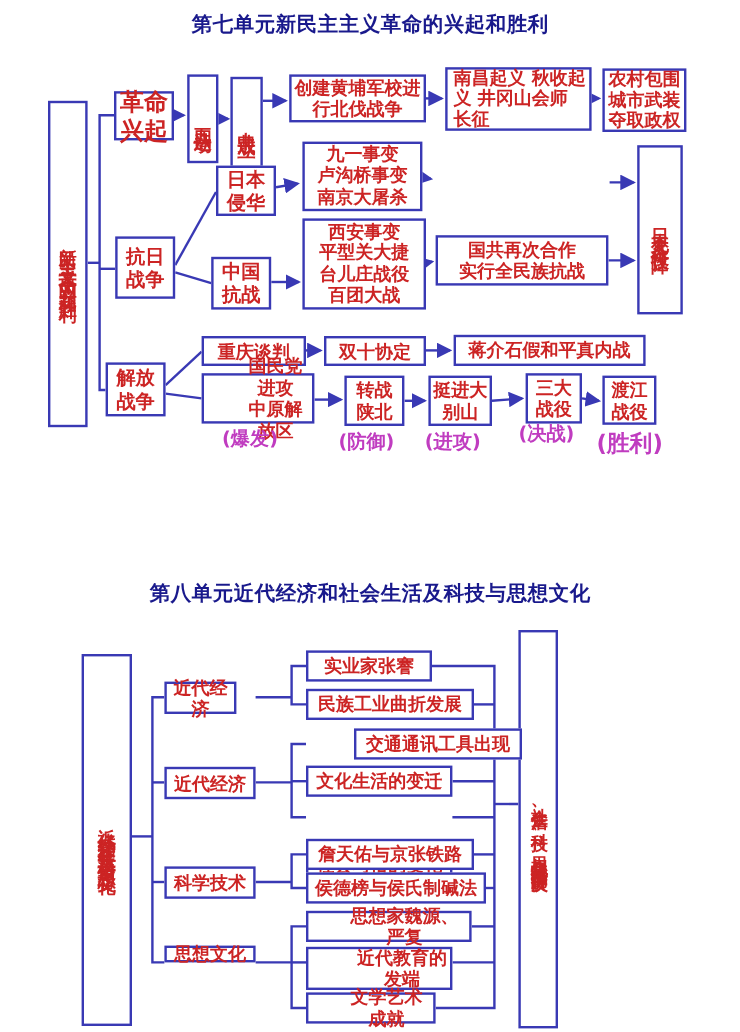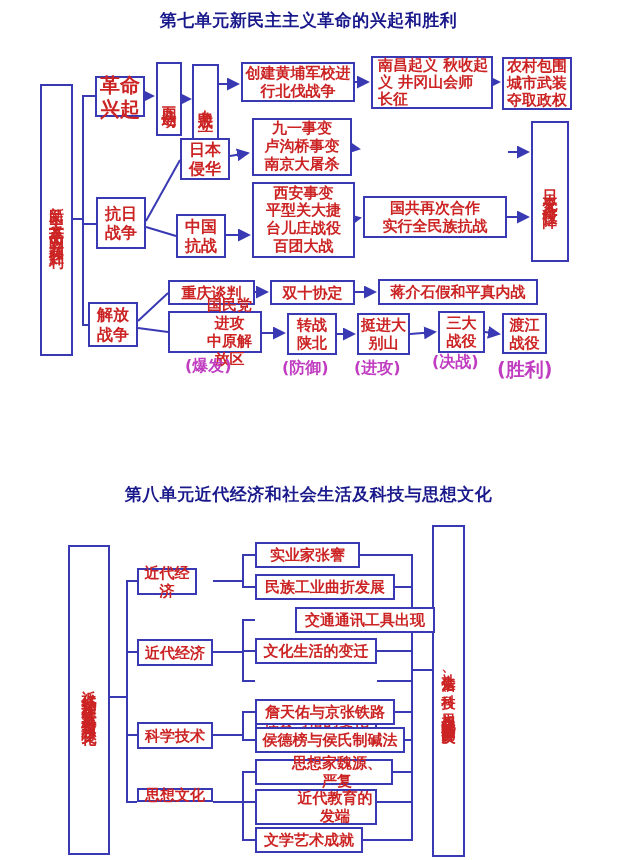--- a/index.html
+++ b/index.html
@@ -160,15 +160,15 @@
 
   <div class="box" style="left:255px;top:542px;width:105px;height:26px;">实业家张謇</div>
   <div class="box" style="left:255px;top:574px;width:140px;height:26px;">民族工业曲折发展</div>
   <div class="box" style="left:255px;top:607px;width:140px;height:26px;margin-left:40px;">交通通讯工具出现</div>
   <div class="box" style="left:255px;top:638px;width:122px;height:26px;">文化生活的变迁</div>
   <div class="box" style="left:255px;top:668px;width:122px;height:26px;margin-top:40px;">社会习俗的变化</div>
   <div class="box" style="left:255px;top:699px;width:140px;height:26px;">詹天佑与京张铁路</div>
   <div class="box" style="left:255px;top:727px;width:150px;height:26px;">侯德榜与侯氏制碱法</div>
   <div class="box" style="left:255px;top:759px;width:138px;height:26px;padding-left:28px;">思想家魏源、严复</div>
   <div class="box" style="left:255px;top:789px;width:122px;height:36px;padding-left:40px;">近代教育的发端</div>
-  <div class="box" style="left:255px;top:827px;width:108px;height:26px;">文学艺术成就</div>
+  <div class="box" style="left:255px;top:827px;width:108px;height:26px;padding-left:28px;">文学艺术成就</div>
 
 </div>
 
 </body></html>

